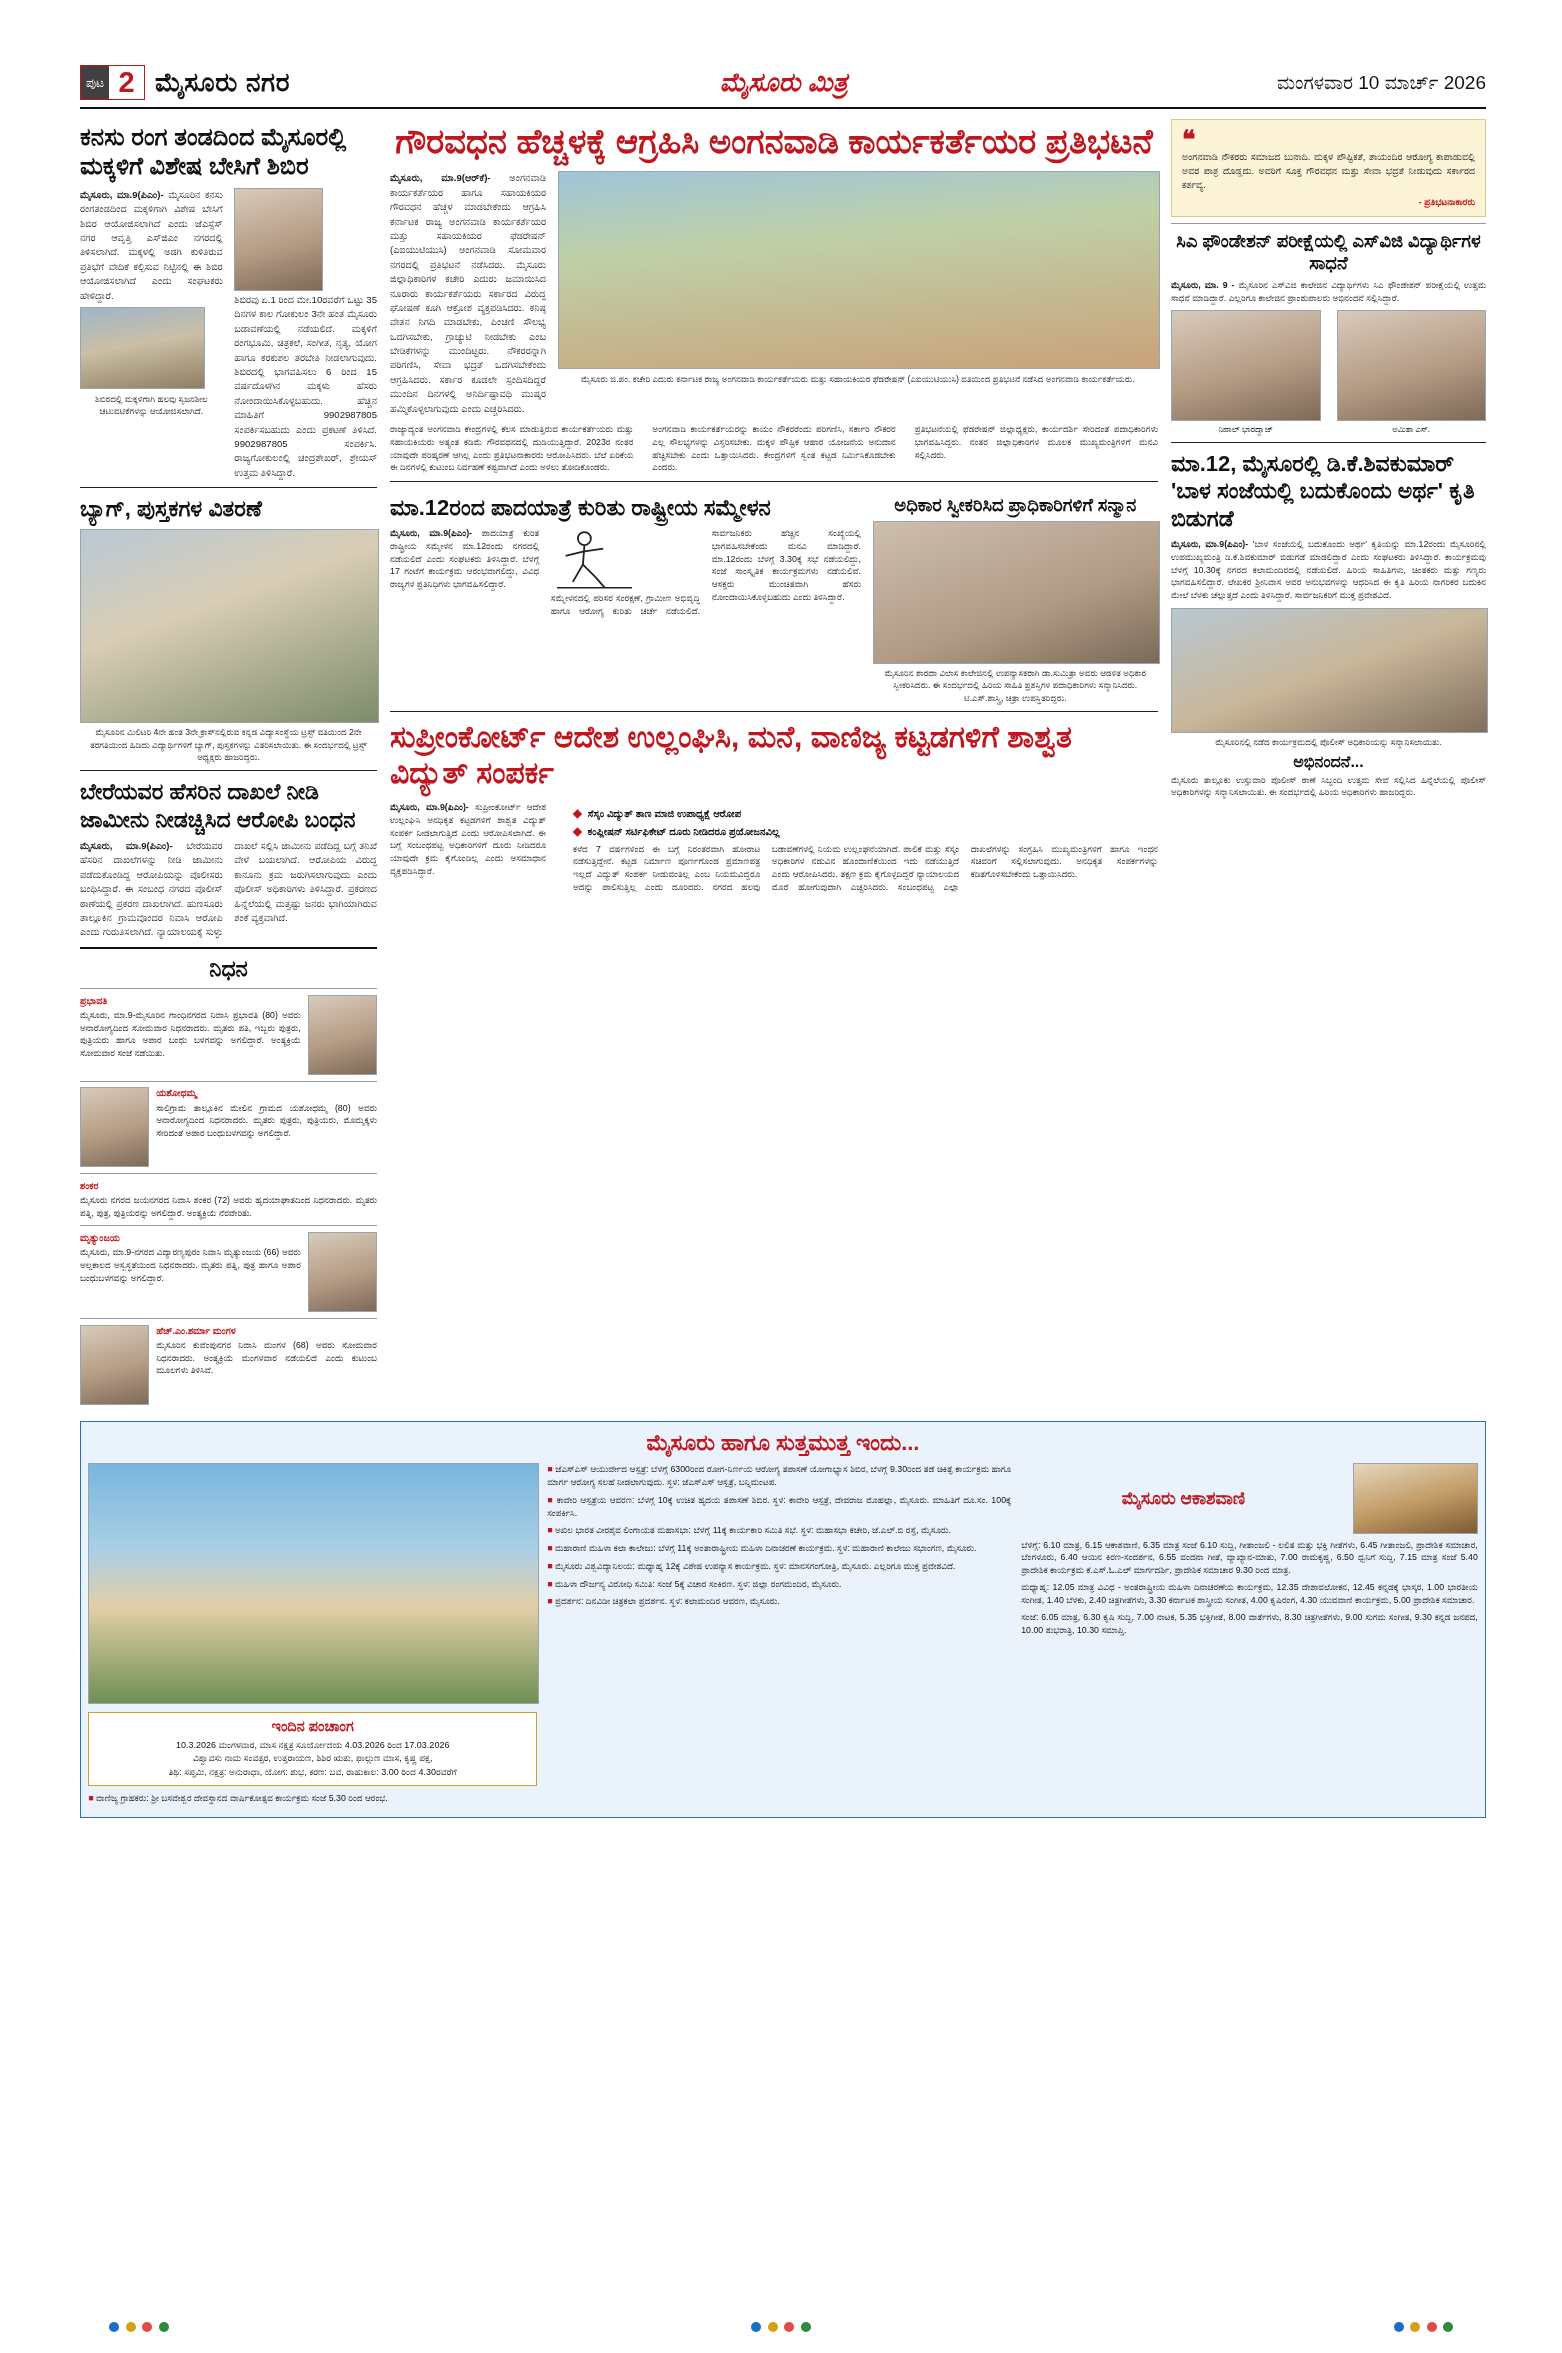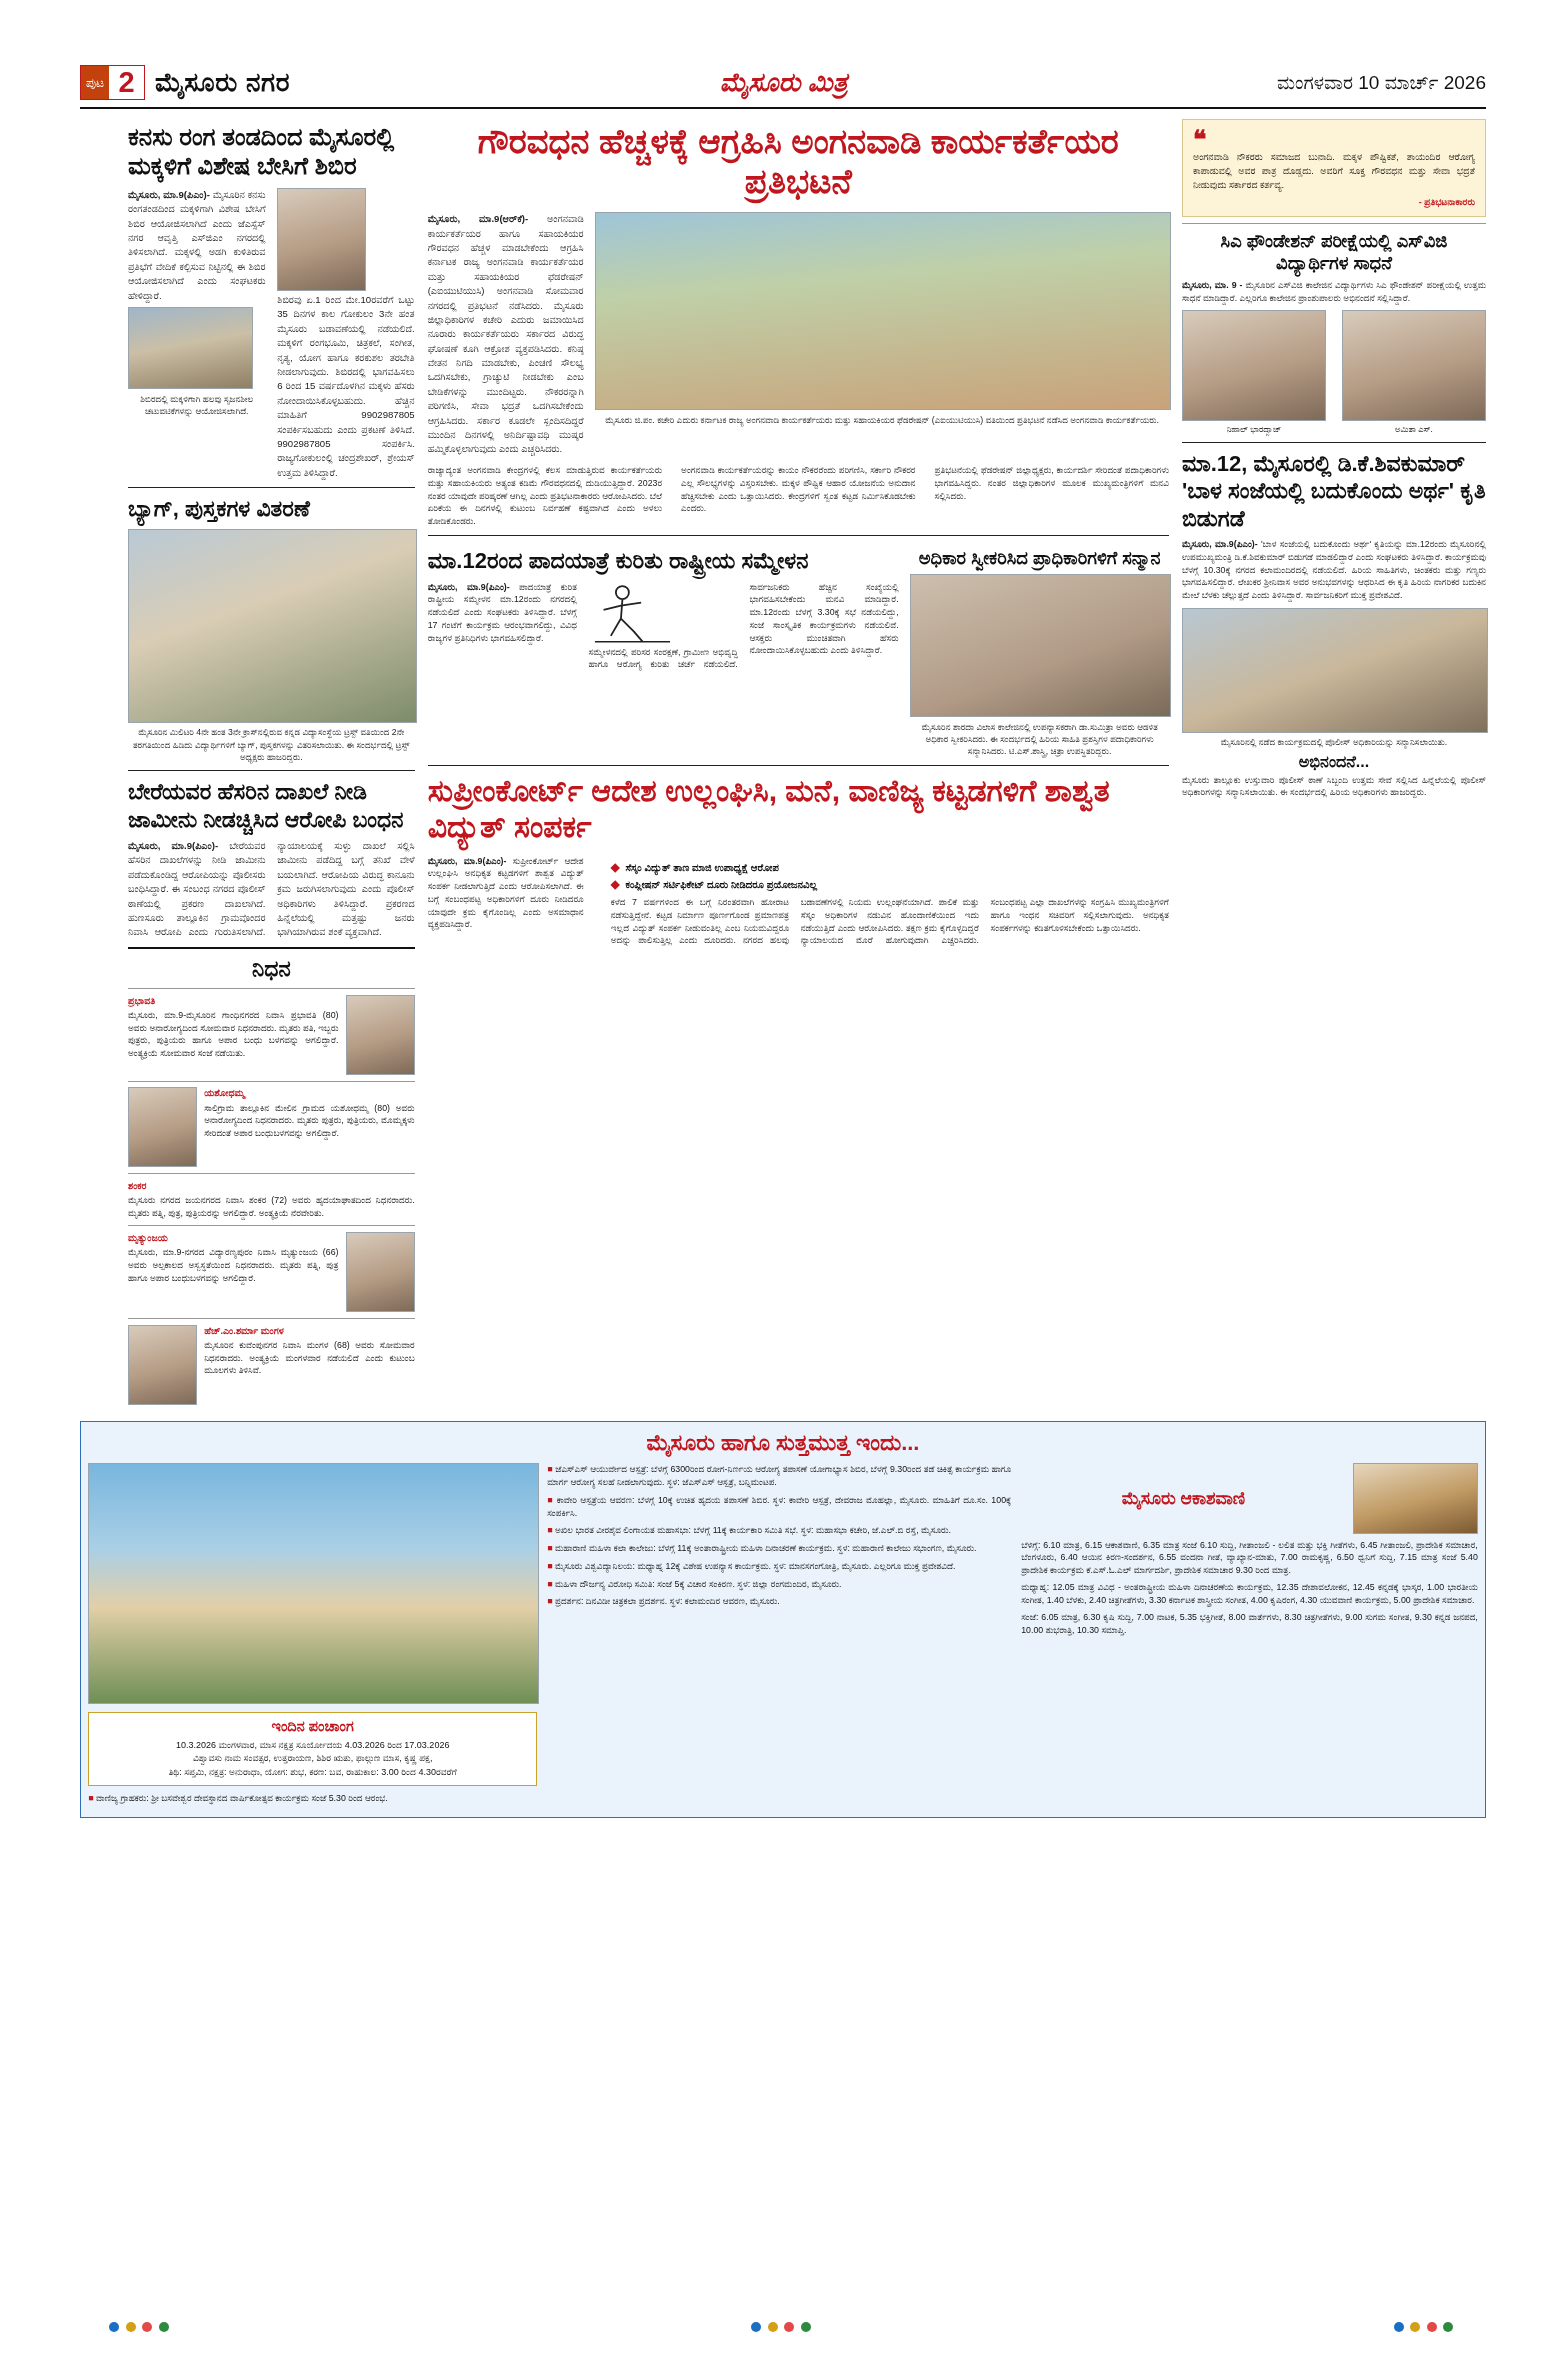--- a/index.html
+++ b/index.html
@@ -4,28 +4,28 @@
 <style>
   html,body{margin:0;padding:0;background:#fff;}
   body{width:1562px;height:2354px;font-family:"Liberation Sans",sans-serif;color:#111;}
   .page{position:relative;width:1562px;height:2354px;background:#fff;padding:0;box-sizing:border-box;}
   .inner{position:absolute;left:80px;top:65px;width:1406px;height:2189px;}
 
   
   .masthead{display:flex;align-items:center;justify-content:space-between;border-bottom:2.2px solid #111;padding-bottom:7.2px;}
   .mh-left{display:flex;align-items:center;gap:10px;}
   .pagebadge{display:flex;align-items:stretch;border:1.4px solid #c0161d;}
-  .pagebadge .pb-lbl{background:#c2410c;color:#fff;font-size:12.3px;padding:4.3px 5px;letter-spacing:0;display:flex;align-items:center;}
+  .pagebadge .pb-lbl{background:#404040;color:#fff;font-size:12.3px;padding:4.3px 5px;letter-spacing:0;display:flex;align-items:center;}
   .pagebadge .pb-num{background:#fff;color:#c0161d;font-size:29px;font-weight:bold;padding:0 9.4px;display:flex;align-items:center;}
   .mh-sec{font-size:26px;font-weight:bold;color:#111;letter-spacing:0.7px;}
   .mh-logo{font-size:26px;font-weight:bold;color:#c0161d;font-style:italic;}
   .mh-date{font-size:19px;color:#111;}
 
   
-  .cols{display:flex;gap:13px;margin-top:10px;margin-left:48px;}
+  .cols{display:flex;gap:13px;margin-top:10px;}
   .col{box-sizing:border-box;}
   .c1{width:297px;}
   .c2{width:768px;}
   .c3{width:315px;}
 
   .hr{border:0;border-top:1.4px solid #222;margin:7.2px 0;}
   .hrthin{border:0;border-top:0.7px solid #999;margin:5.8px 0;}
 
   h2.head{font-size:24px;line-height:1.22;font-weight:bold;margin:2.9px 0 7.2px;color:#111;}
   h1.bighead{font-size:34px;line-height:1.2;font-weight:bold;color:#c0161d;text-align:center;margin:1.4px 0 10px;}

